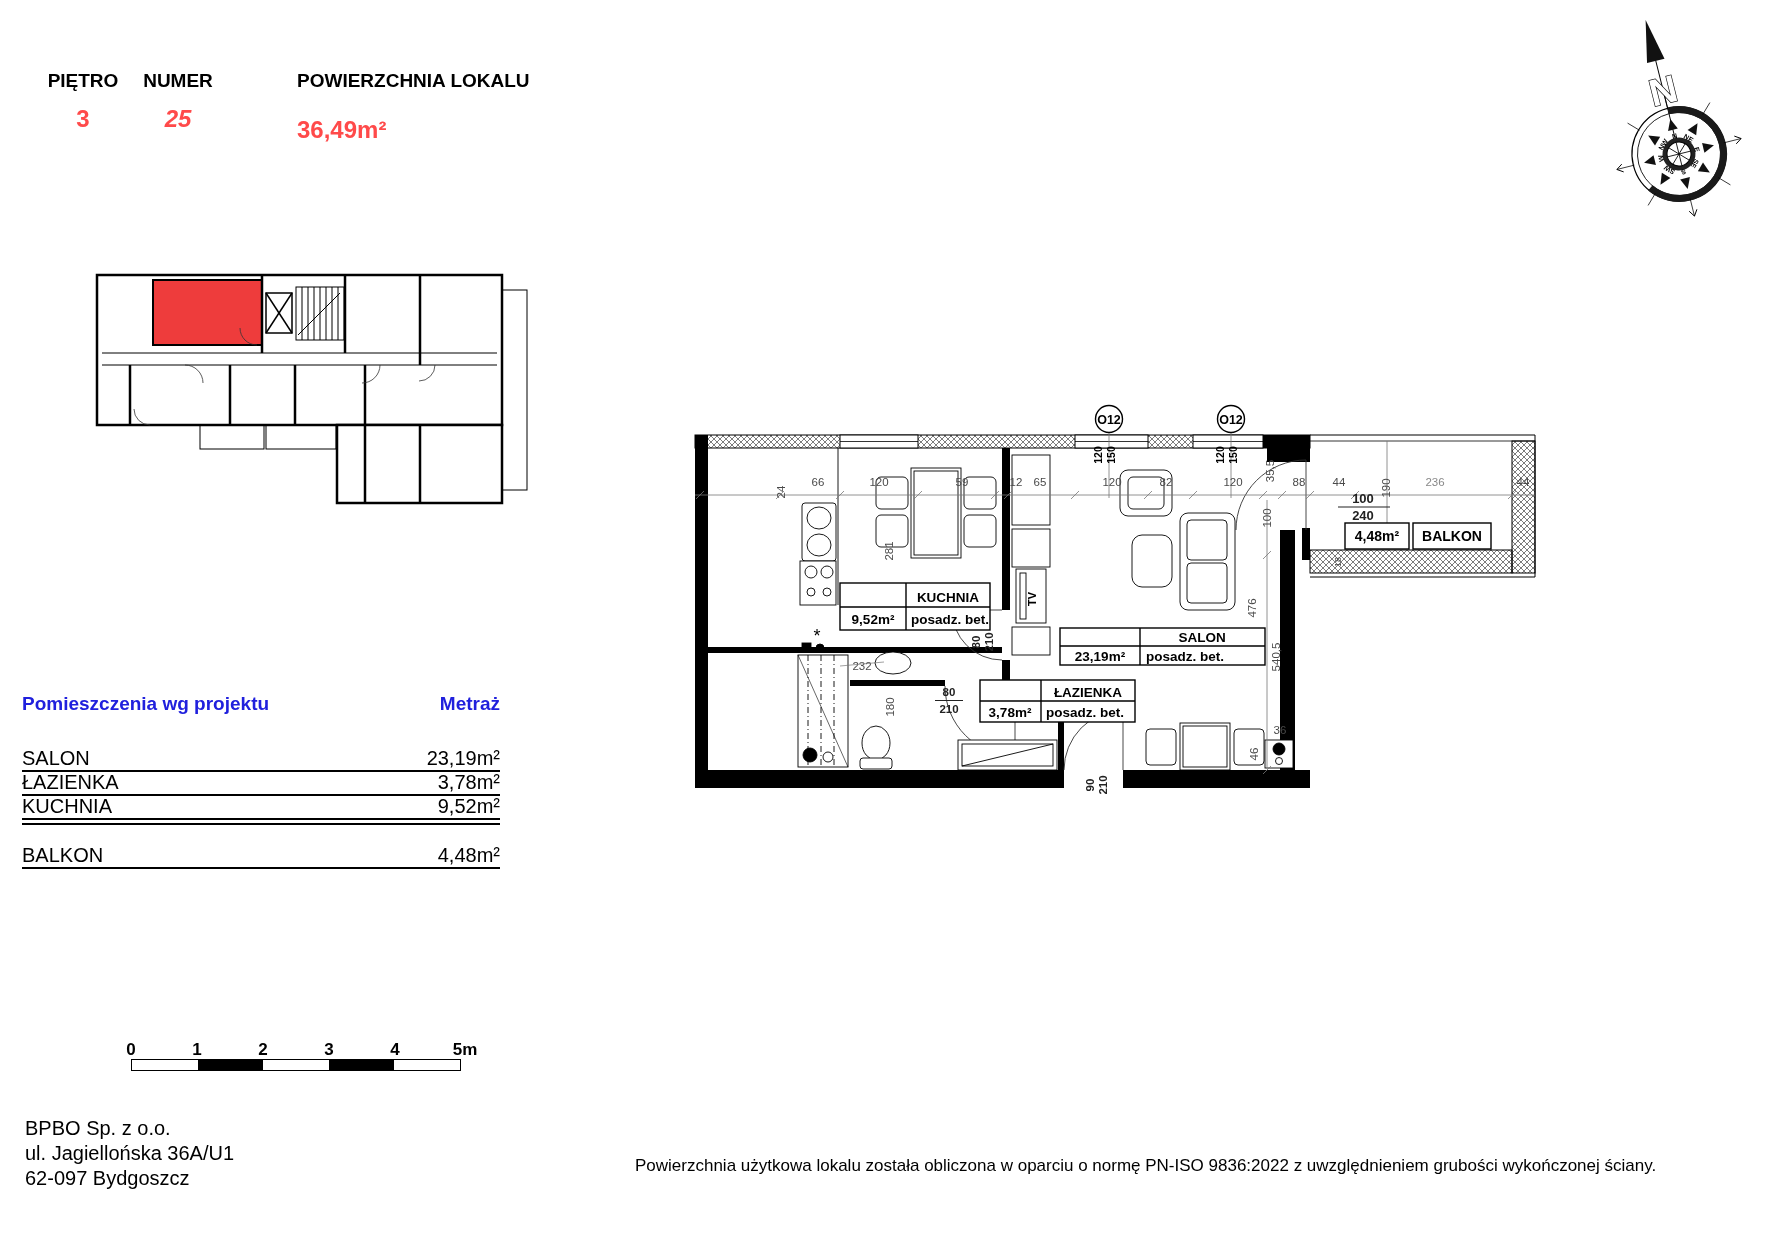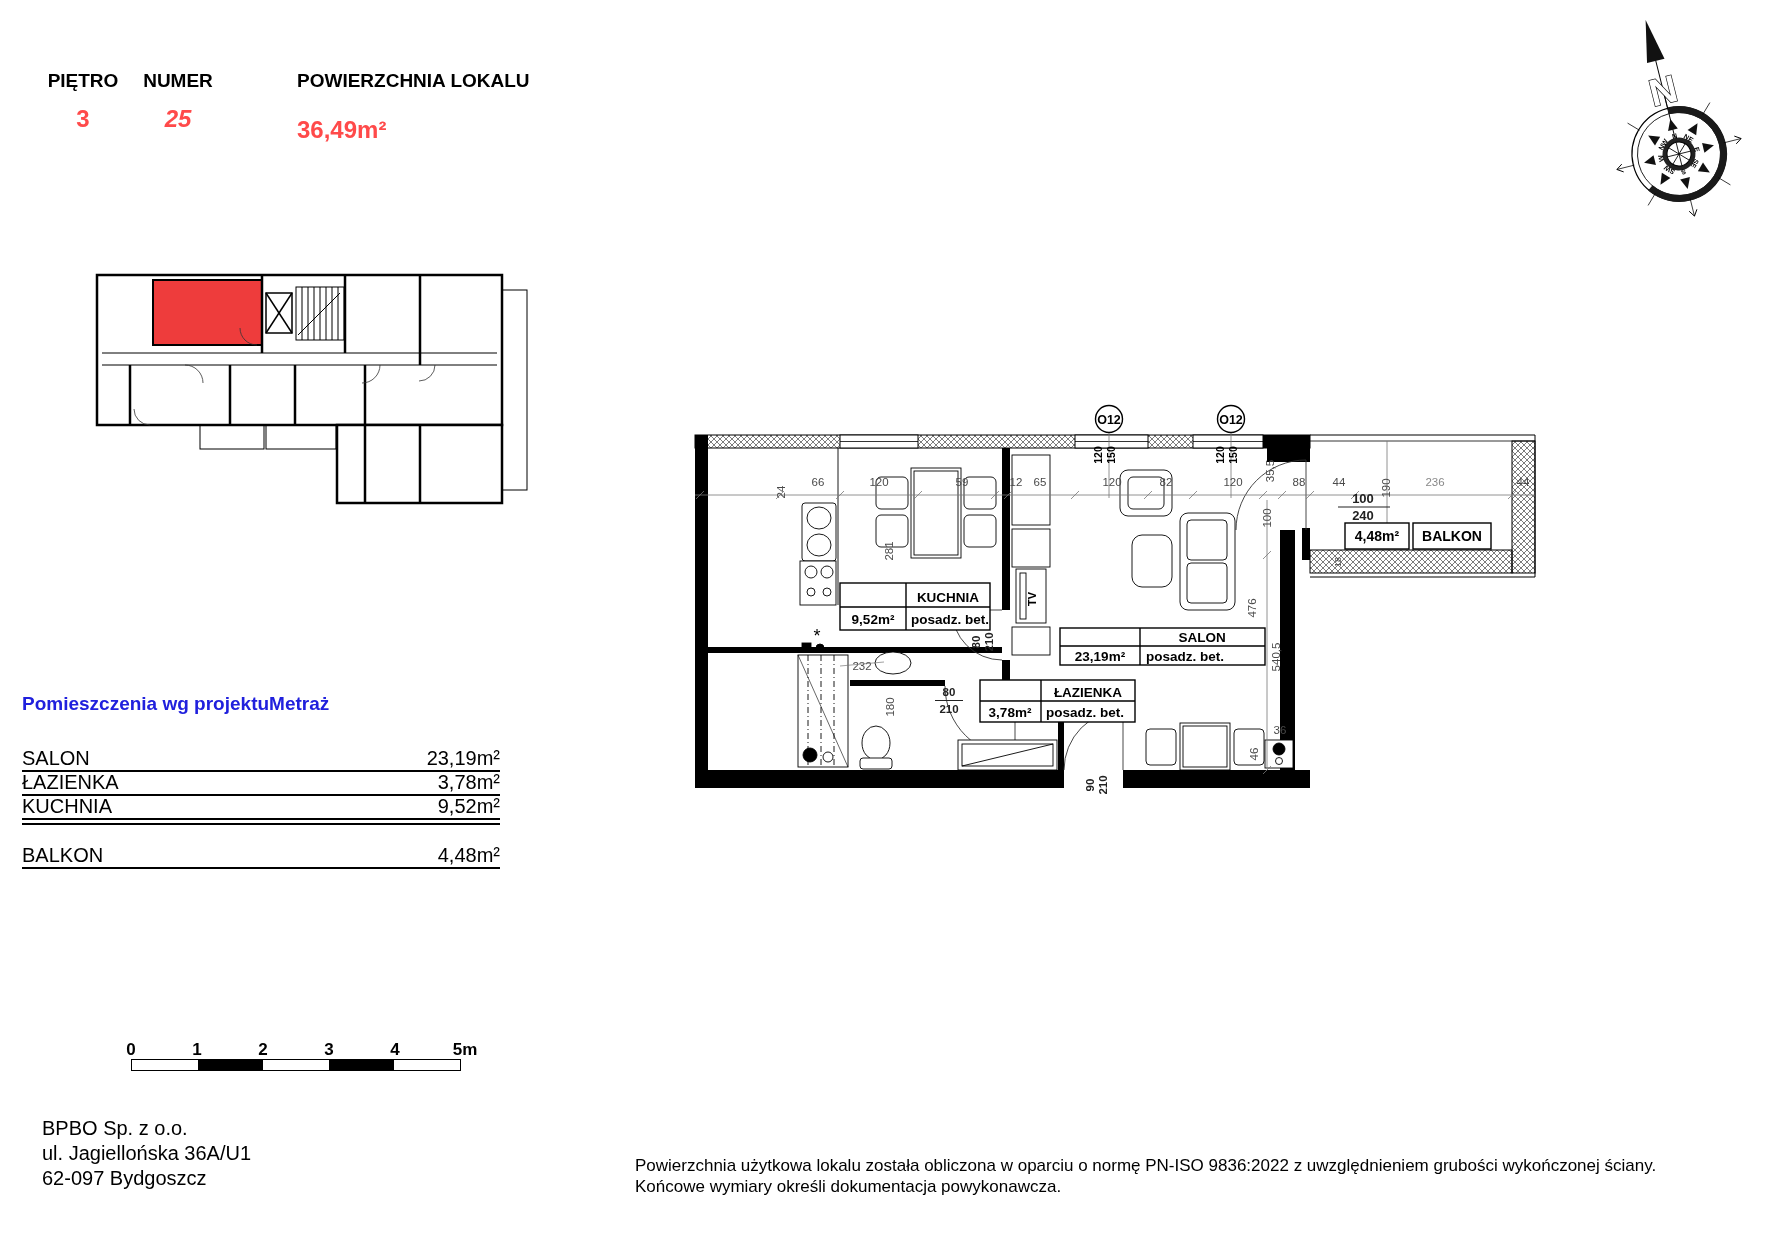--- a/index.html
+++ b/index.html
@@ -1,25 +1,25 @@
 <!DOCTYPE html>
 <html><head>
 <meta charset="utf-8">
 <style>
   html,body{margin:0;padding:0;background:#fff;}
   body{width:1765px;height:1245px;position:relative;font-family:"Liberation Sans",sans-serif;color:#000;overflow:hidden;}
   .abs{position:absolute;}
   .hlabel{font-size:19px;font-weight:bold;color:#000000;}
   .hvalue{font-size:24px;font-weight:bold;color:#ff4a4a;}
   .center{text-align:center;}
-  .rooms-head{display:flex;font-size:19px;font-weight:bold;color:#2020dd;}
+  .rooms-head{display:flex;justify-content:space-between;font-size:19px;font-weight:bold;color:#2020dd;}
   .room-row{display:flex;justify-content:space-between;align-items:flex-end;font-size:20px;border-bottom:2px solid #000;}
   .room-row.noline{border-bottom:none;}
   .dbl-line{border-top:2px solid #000;border-bottom:2px solid #000;height:3px;}
-  .addr{font-size:20px;line-height:25px;margin-left:17px;}
+  .addr{font-size:20px;line-height:25px;}
   .disc{font-size:17px;line-height:21px;}
   .sb-label{position:absolute;font-size:17px;font-weight:bold;transform:translateX(-50%);}
   svg text{font-family:"Liberation Sans",sans-serif;}
 </style>
 </head>
 <body>
 
 <div class="abs" style="left:38px;top:70px;width:90px;">
   <div class="hlabel center">PIĘTRO</div>
   <div class="hvalue center" style="margin-top:13px;">3</div>
@@ -422,14 +422,13 @@
 </div>
 
 <div class="abs addr" style="left:25px;top:1116px;">
   <div>BPBO Sp. z o.o.</div>
   <div>ul. Jagiellońska 36A/U1</div>
   <div>62-097 Bydgoszcz</div>
 </div>
 
 <div class="abs disc" style="left:635px;top:1155px;width:1125px;">
   <div>Powierzchnia użytkowa lokalu została obliczona w oparciu o normę PN-ISO 9836:2022 z uwzględnieniem grubości wykończonej ściany.</div>
-  <div>Końcowe wymiary określi dokumentacja powykonawcza.</div>
 </div>
 
 </body></html>

